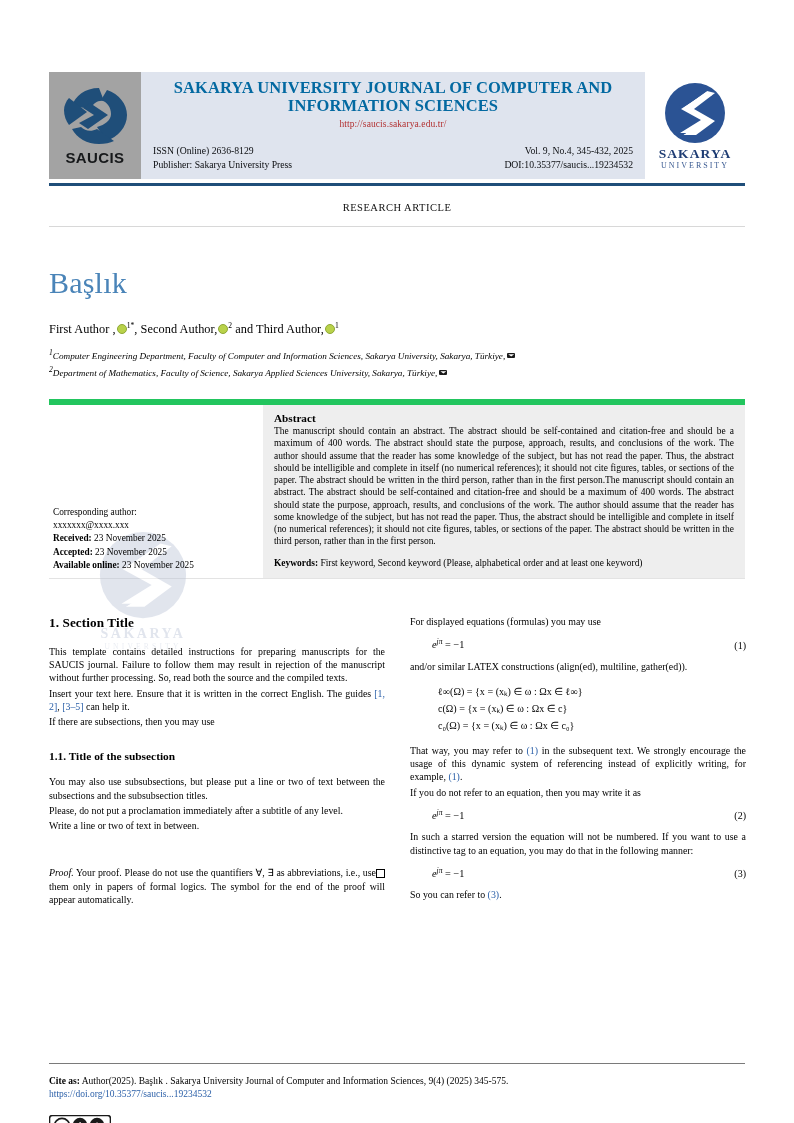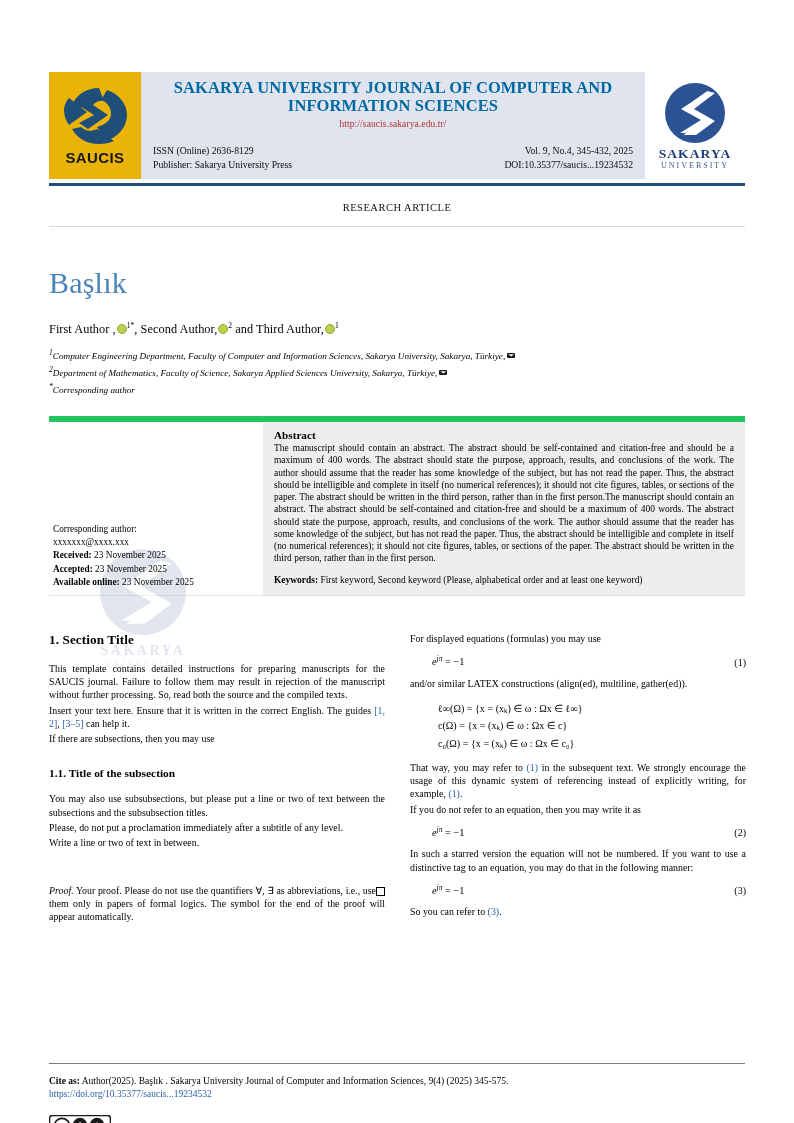--- a/index.html
+++ b/index.html
@@ -30,21 +30,21 @@
     margin-top: 72px;
     height: 107px;
   }
   .logo-left {
     width: 92px;
     flex: 0 0 92px;
     display: flex;
     flex-direction: column;
     align-items: center;
     justify-content: center;
-    background: #eab308;
+    background: #a3a3a3;
   }
   .logo-left svg { display:block; }
   .saucis-word {
     font-family: "Liberation Sans", sans-serif;
     font-weight: bold;
     font-size: 15px;
     letter-spacing: 0.4px;
     color: #16181a;
     margin-top: 2px;
   }
@@ -390,21 +390,20 @@
 
   <h1 class="paper-title">Başlık</h1>
 
   <div class="authors">
     <span>First Author ,</span><span class="orcid"></span><sup>1*</sup><span>, Second Author,</span><span class="orcid"></span><sup>2</sup><span> and Third Author,</span><span class="orcid"></span><sup>1</sup>
   </div>
 
   <div class="affils">
     <div><sup>1</sup><span>Computer Engineering Department, Faculty of Computer and Information Sciences, Sakarya University, Sakarya, Türkiye,</span><span class="mail"></span></div>
     <div><sup>2</sup><span>Department of Mathematics, Faculty of Science, Sakarya Applied Sciences University, Sakarya, Türkiye,</span><span class="mail"></span></div>
-    <div><sup>*</sup><span>Corresponding author</span></div>
   </div>
 
   <div class="abstract-wrap">
 
     <div class="side-col">
       <div class="corr-label">Corresponding author:</div>
       <div class="corr-mail">xxxxxxx@xxxx.xxx</div>
 
       <div class="watermark">
         <svg width="128" height="92" viewBox="0 0 64 64" aria-hidden="true">

